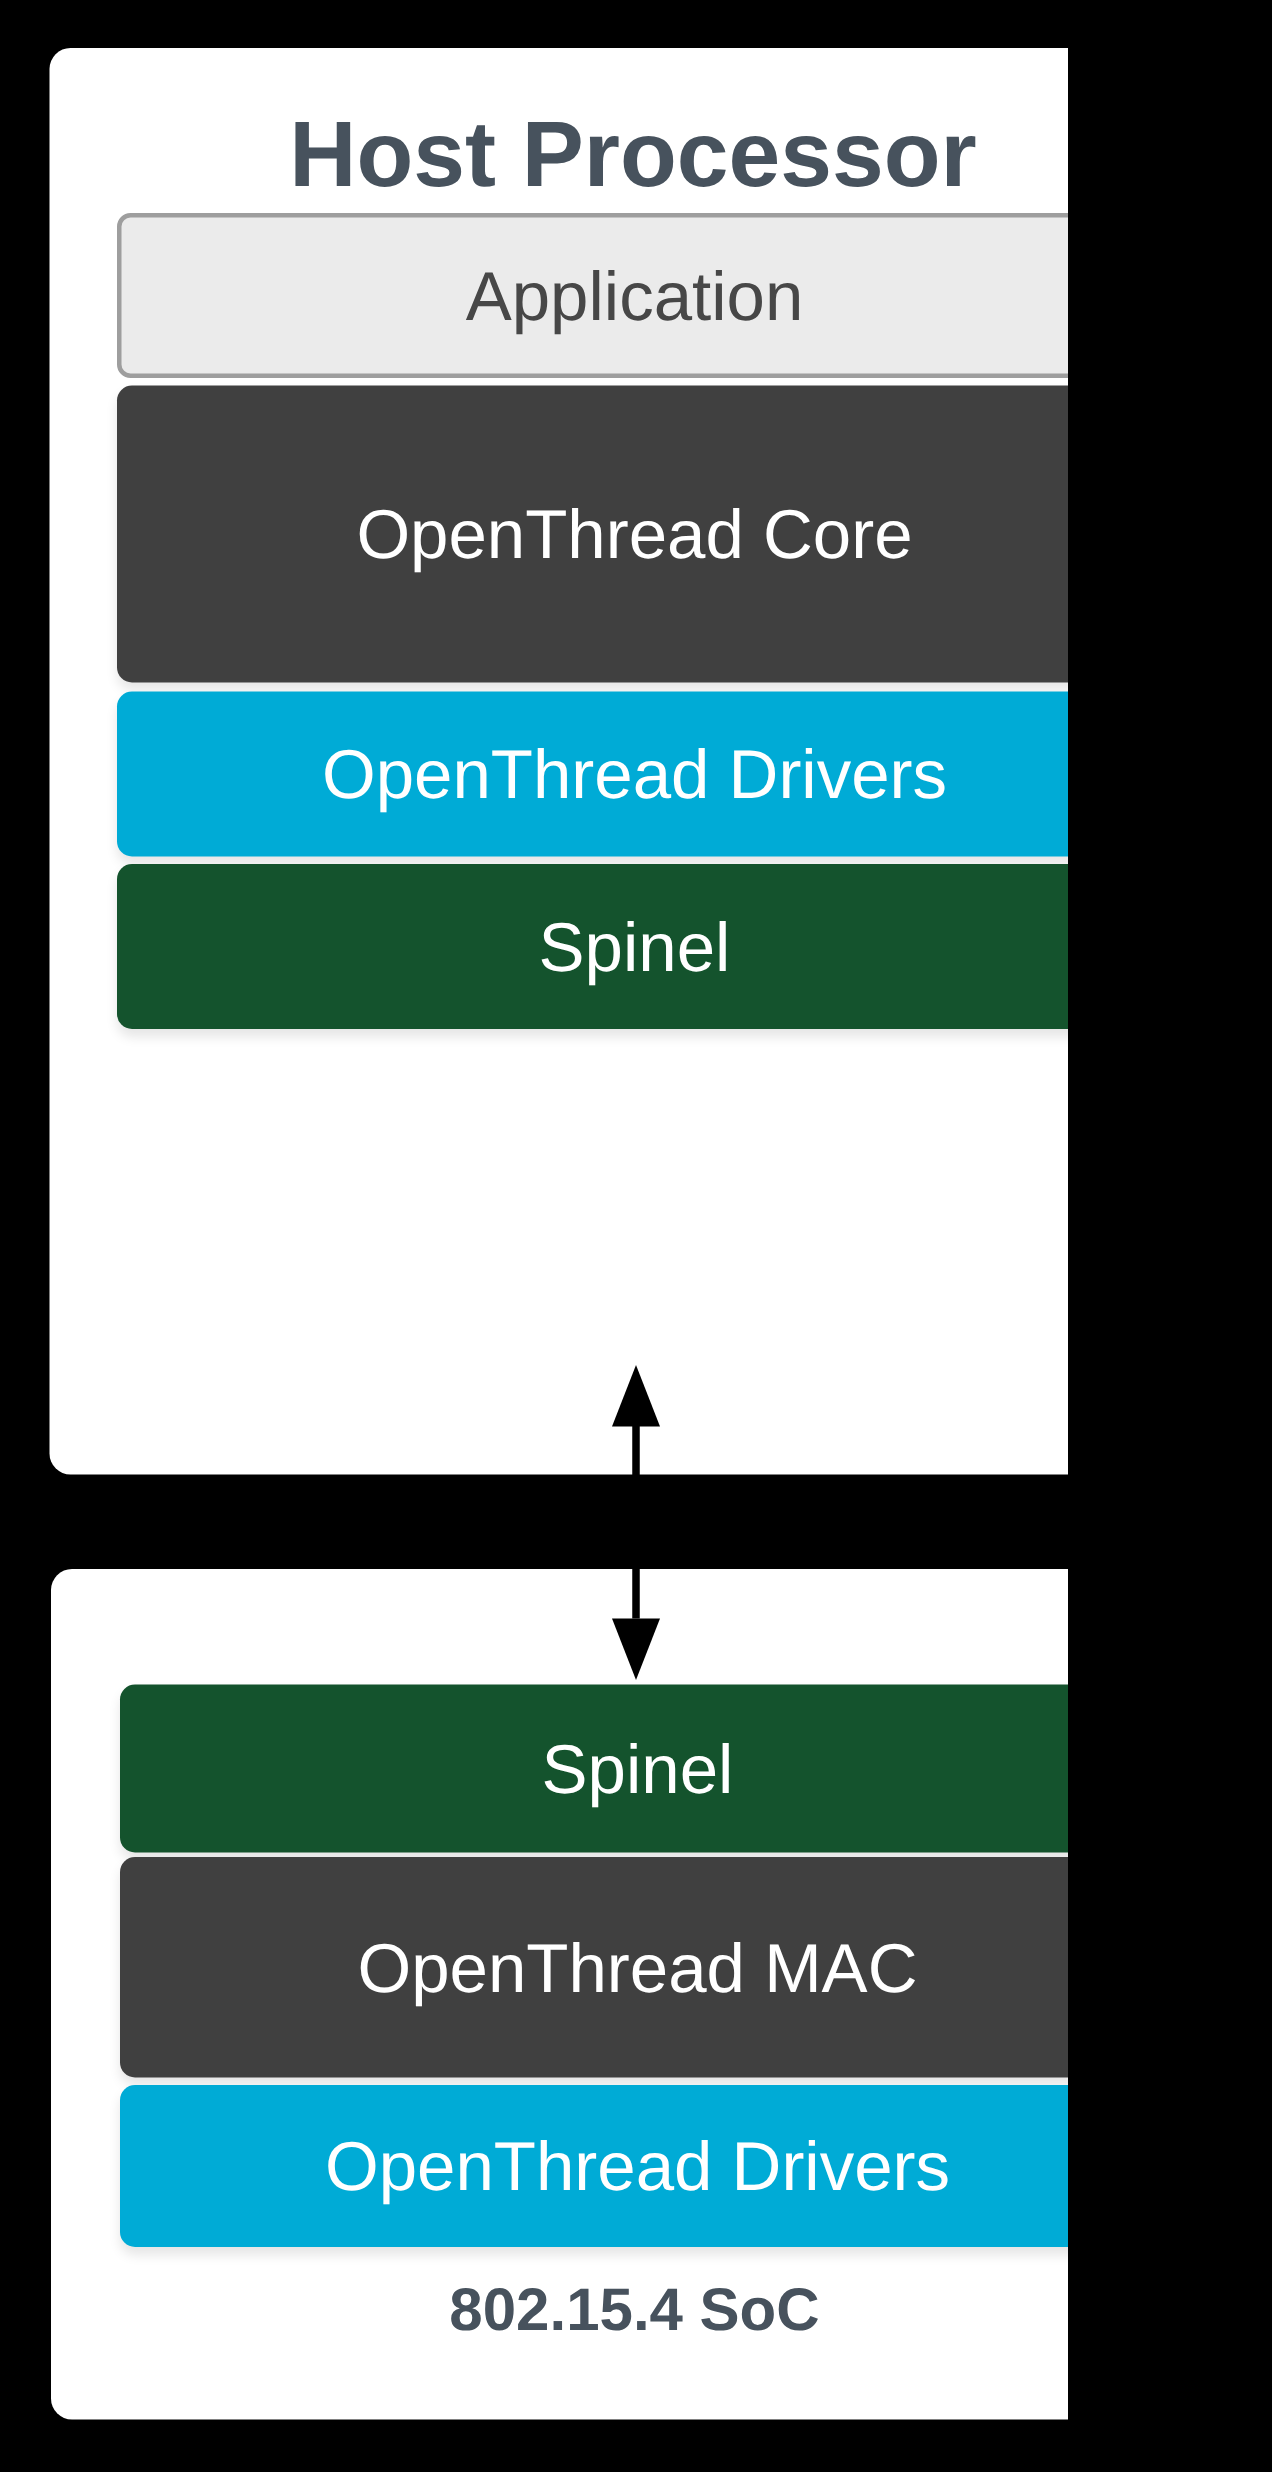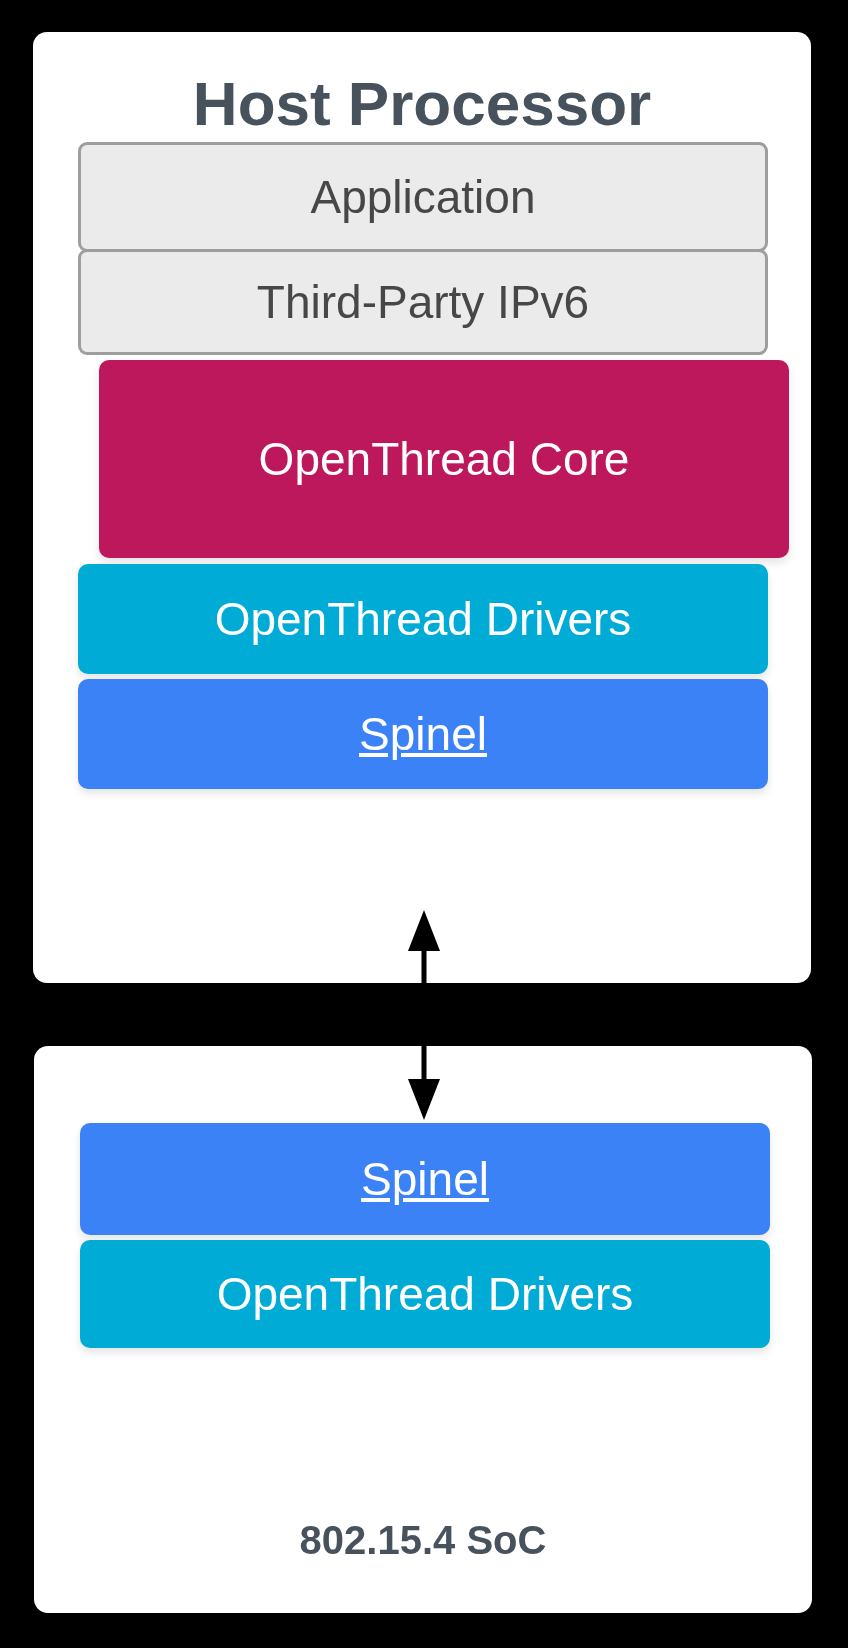--- a/index.html
+++ b/index.html
@@ -2,25 +2,26 @@
 <html><head>
 <meta charset="utf-8">
 <style>
   html, body {
     margin: 0;
     padding: 0;
     background: #000000;
   }
   .canvas {
     position: relative;
-    width: 848px;
+    width: 702px;
     height: 1648px;
     background: #000000;
     overflow: hidden;
     font-family: "Liberation Sans", "DejaVu Sans", sans-serif;
+    padding-left: 10px;
   }
   .panel {
     position: absolute;
     background: #ffffff;
     border-radius: 14px;
   }
   .host-panel { left: 33px; top: 32px; width: 778px; height: 951px; }
   .soc-panel  { left: 34px; top: 1046px; width: 778px; height: 567px; }
 
   .panel-title {
@@ -54,22 +55,22 @@
     box-shadow: 0 5px 8px rgba(0,0,0,0.10);
   }
   .layer.gray {
     background: #ebebeb;
     border: 3px solid #9e9e9e;
     border-radius: 9px;
     color: #474747;
     box-shadow: none;
   }
   .layer.cyan { background: #00abd6; color: #ffffff; }
-  .layer.blue { background: #be185d; color: #ffffff; margin-left: 21px; }
-  .layer.red  { background: #3b82f6; color: #ffffff; text-decoration: underline; }
+  .layer.blue { background: #404040; color: #ffffff; }
+  .layer.red  { background: #14532d; color: #ffffff; }
 
   
   .l-app     { height: 110px; }
   .l-third   { height: 106px; margin-top: -3px; }
   .l-api     { height: 108px; margin-top: 9px; }
   .l-core    { height: 198px; margin-top: 5px; }
   .l-drv1    { height: 110px; margin-top: 6px; }
   .l-spinel1 { height: 110px; margin-top: 5px; }
 
   
@@ -101,39 +102,39 @@
 <body>
 
 <div class="canvas">
 
   <section class="panel host-panel">
     <h1 class="panel-title">Host Processor</h1>
     <div class="stack">
       <div class="layer gray l-app">
         <span>Application</span>
       </div>
-      <div class="layer gray l-third">
-        <span>Third-Party IPv6</span>
-      </div>
       <div class="layer blue l-core">
         <span>OpenThread Core</span>
       </div>
       <div class="layer cyan l-drv1">
         <span>OpenThread Drivers</span>
       </div>
       <div class="layer red l-spinel1">
         <span>Spinel</span>
       </div>
     </div>
   </section>
 
   <section class="panel soc-panel">
     <div class="stack">
       <div class="layer red l-spinel2">
         <span>Spinel</span>
+      </div>
+      <div class="layer blue l-mac">
+        <span>OpenThread MAC</span>
       </div>
       <div class="layer cyan l-drv2">
         <span>OpenThread Drivers</span>
       </div>
     </div>
     <div class="panel-caption">802.15.4 SoC</div>
   </section>
 
   <svg class="connector" viewBox="0 0 848 1648" xmlns="http://www.w3.org/2000/svg" aria-hidden="true">
     <g fill="#000000">

